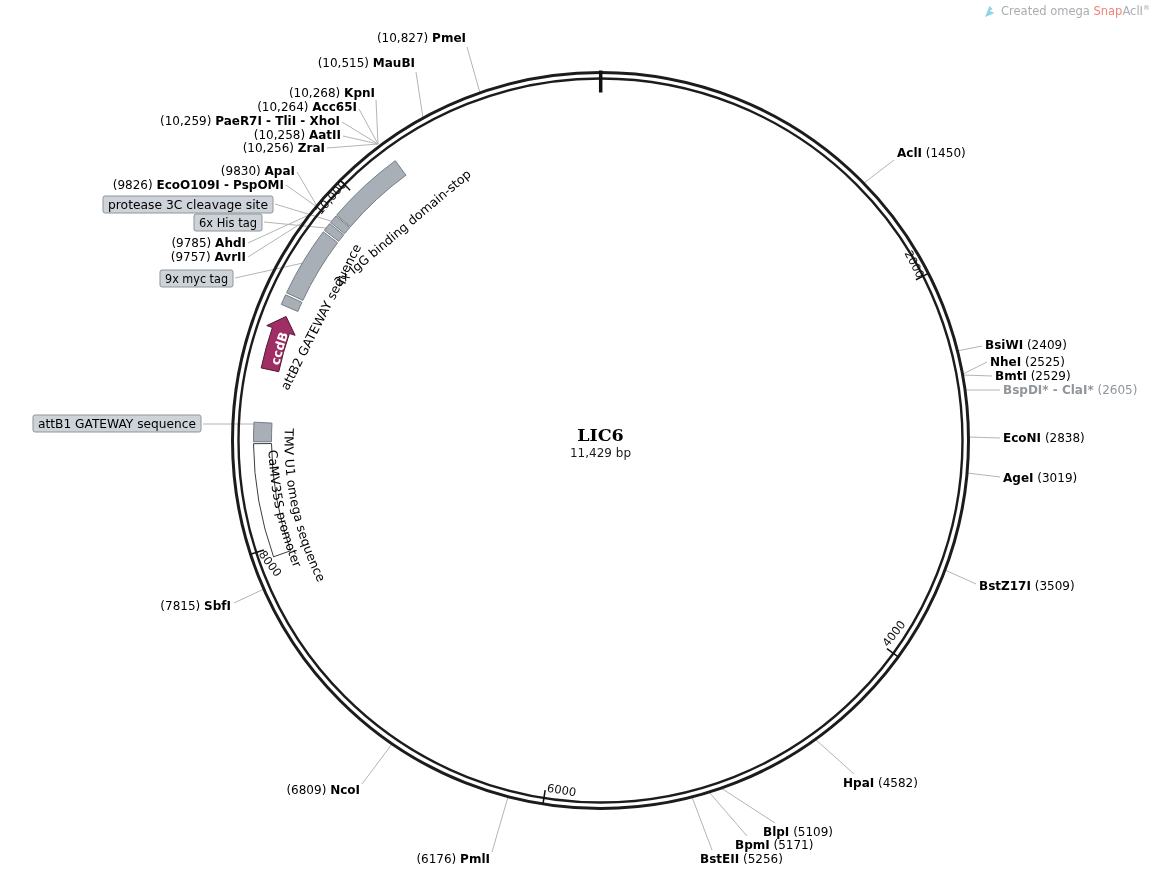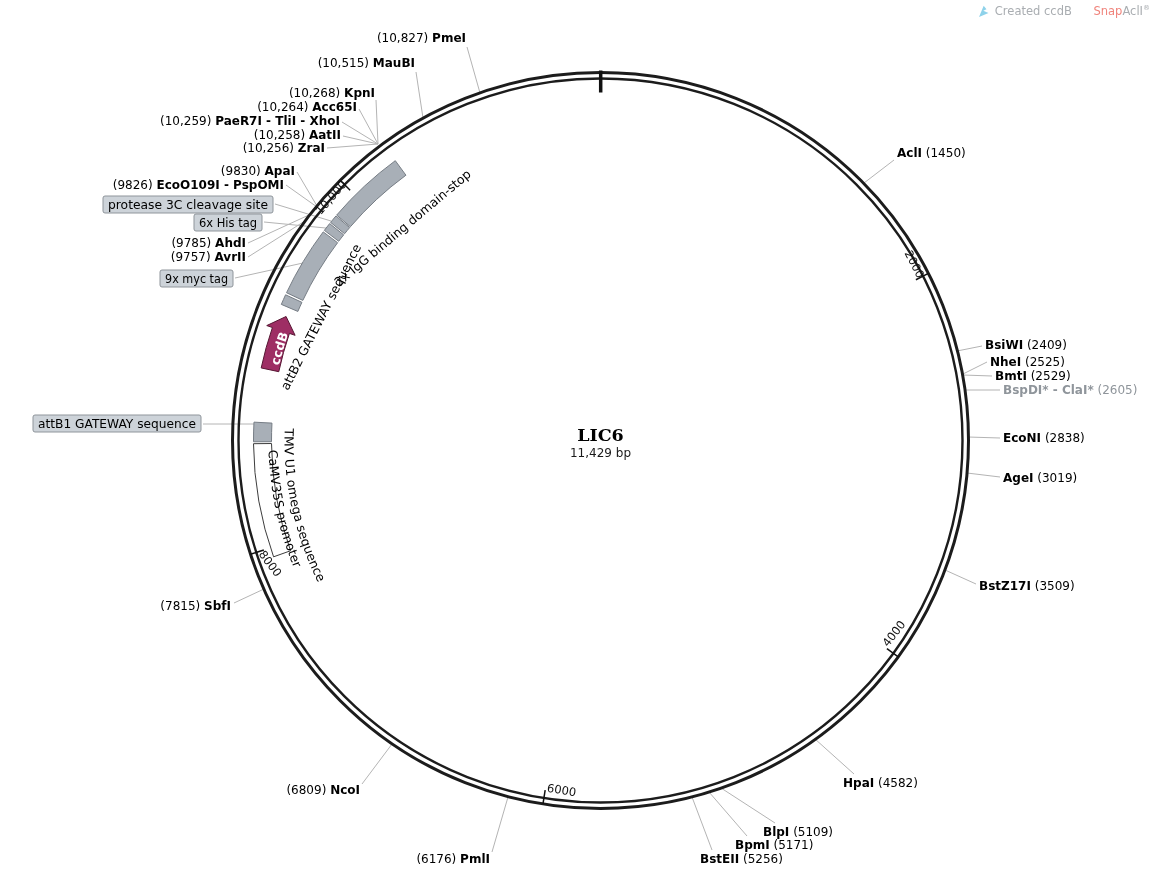--- a/index.html
+++ b/index.html
@@ -1,37 +1,37 @@
 <!DOCTYPE html>
 <html><head>
 <meta charset="utf-8">
 <style>
   html,body{margin:0;padding:0;background:#ffffff;width:1158px;height:875px;overflow:hidden;
             font-family:"DejaVu Sans","Liberation Sans",sans-serif;}
   .canvas{position:relative;width:1158px;height:875px;background:#fff;}
   .watermark{position:absolute;top:4px;right:8px;display:flex;align-items:center;gap:5px;
              font-size:11.5px;color:#a9adb1;}
-  .watermark .snap{color:#f0837b;margin-left:18px;}
+  .watermark .snap{color:#f0837b;}
   .watermark .gene{color:#a9adb1;}
   .watermark sup{font-size:7px;color:#a9adb1;}
   svg text{user-select:none;}
 </style>
 </head>
 <body>
 
 <div class="canvas">
 
   <div class="watermark">
     <span style="display:inline-flex;">
       <svg width="13" height="13" viewBox="0 0 14 14">
         <path d="M2.2 13 L7.2 0.8 L10.2 4.6 L6.8 6.2 L12.4 8.6 Z" fill="#8ed2ea"></path>
       </svg>
     </span>
     <span>
-      <span>Created ccdB</span>
+      <span>Created omega</span>
       <span class="snap">Snap</span><span class="gene">AclI</span><sup>®</sup>
     </span>
   </div>
 
   <svg id="map" width="1158" height="875" viewBox="0 0 1158 875">
       <defs>
         <path id="tp0" d="M 268.6343515787582 449.9441197551041 A 332 332 0 0 0 322.4688172662041 621.9460289663199" fill="none"></path>
         <path id="tp1" d="M 284.7356345850477 428.2989535656788 A 316 316 0 0 0 333.7985456743943 609.9884487527302" fill="none"></path>
         <path id="tp2" d="M 279.1027971340905 365.64121300762736 A 330 330 0 0 1 303.17184032982914 297.33587926037694" fill="none"></path>
       </defs>

